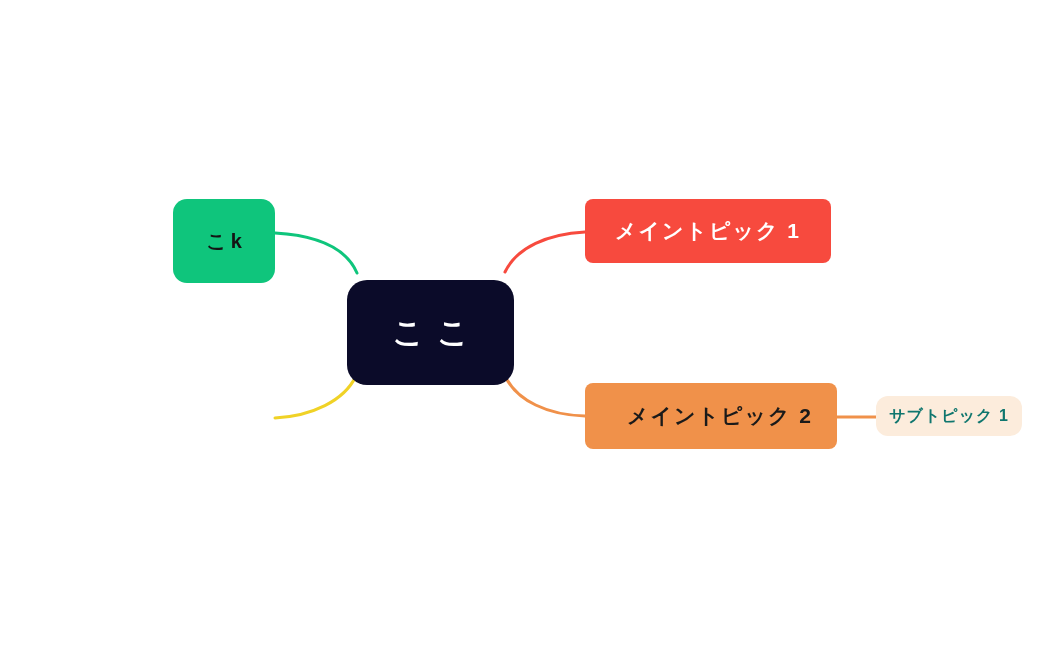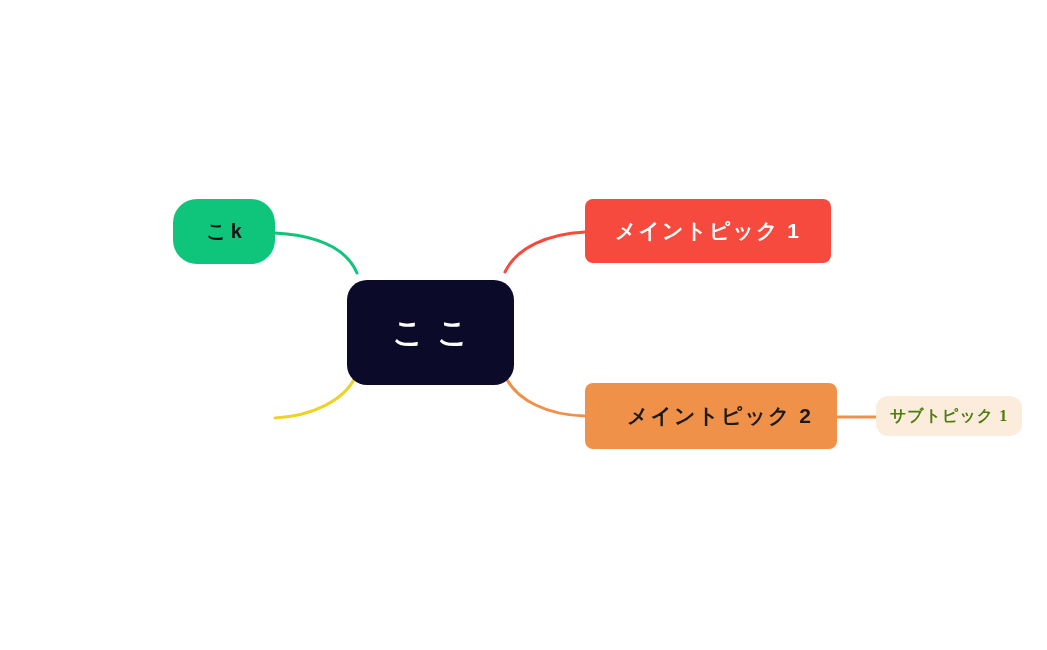--- a/index.html
+++ b/index.html
@@ -43,22 +43,22 @@
     left: 347px; top: 280px;
     width: 167px; height: 105px;
     border-radius: 20px;
     font-size: 31px;
     font-weight: 700;
     letter-spacing: 13px;
     text-indent: 13px; 
   }
   .node-green {
     left: 173px; top: 199px;
-    width: 102px; height: 65px;
-    border-radius: 24px;
+    width: 102px; height: 84px;
+    border-radius: 14px;
     font-size: 20px;
     font-weight: 600;
     letter-spacing: 4px;
     text-indent: 4px;
   }
   .node-main {
     height: 66px;
     border-radius: 8px;
     font-size: 21px;
     font-weight: 600;
@@ -99,17 +99,17 @@
 
   <div class="node node-main node-topic1" style="background-color: rgb(247, 74, 62); color: rgb(255, 255, 255);">
     <span class="label">メイントピック 1</span>
   </div>
 
   <div class="node node-main node-topic2" style="background-color: rgb(240, 145, 74); color: rgb(26, 26, 26); padding-left: 18px;">
     <span class="label">メイントピック 2</span>
   </div>
 
 
-  <div class="node node-subtopic" style="background-color: rgb(252, 236, 220); color: #4d7c0f; font-family: Liberation Serif, serif;">
+  <div class="node node-subtopic" style="background-color: rgb(252, 236, 220); color: #0f766e;">
     <span class="label">サブトピック 1</span>
   </div>
 
 </div>
 
 </body></html>

